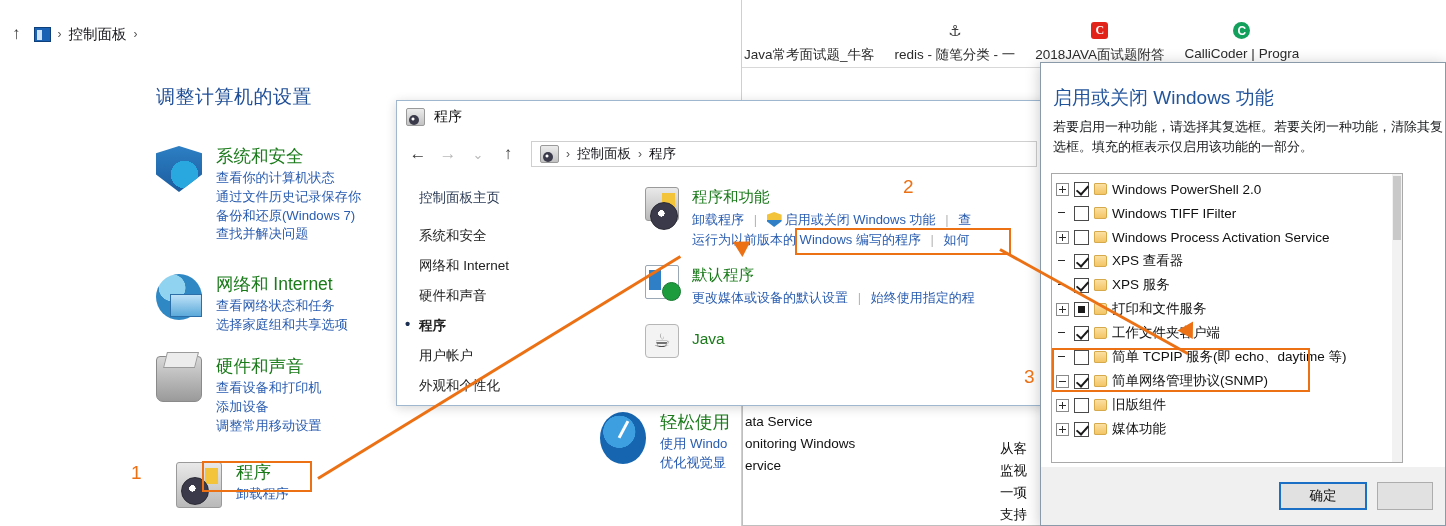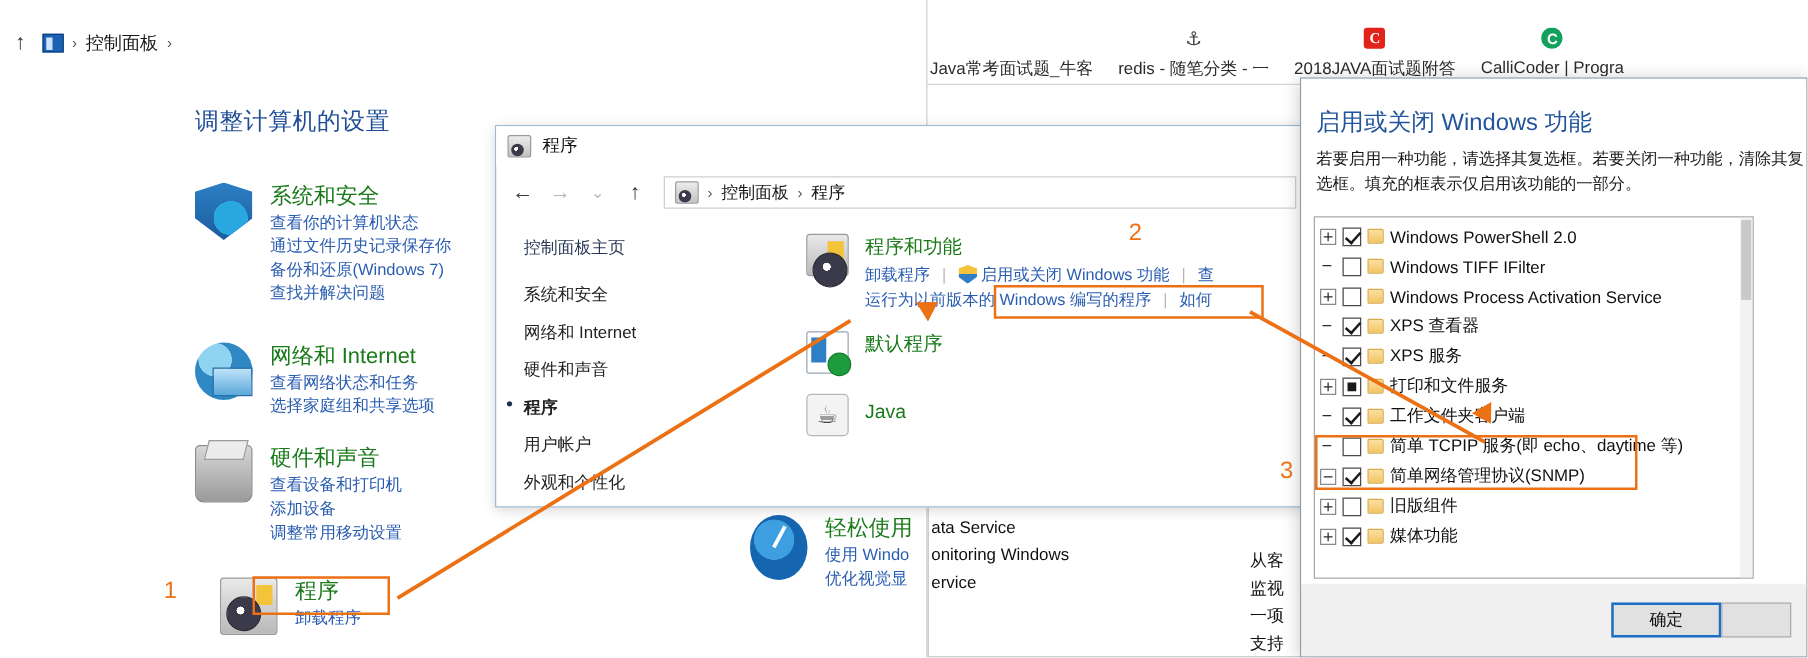--- a/index.html
+++ b/index.html
@@ -175,21 +175,21 @@
   .cbx.chk:after { content:""; position:absolute; left:4px; top:0px;
      width:5px; height:10px; border:solid #1a1a1a; border-width:0 2px 2px 0;
      transform:rotate(42deg); }
   .cbx.part:after { content:""; position:absolute; left:3px; top:3px;
      width:7px; height:7px; background:#1a1a1a; }
   .folder { width:13px; height:12px; flex:0 0 13px;
      background:linear-gradient(#fbe0a2,#f3c464); border:1px solid #d6a94a;
      border-radius:1px 2px 2px 1px; }
   #feat-btns { position:absolute; left:0; bottom:0; width:100%; height:58px;
      background:#f0f0f0; display:flex; align-items:center;
-     justify-content:flex-end; padding-right:12px; }
+     justify-content:flex-end; gap:10px; padding-right:12px; }
   .dbtn { width:88px; height:28px; background:#e1e1e1; border:1px solid #adadad;
      display:flex; align-items:center; justify-content:center;
      font-size:13.5px; color:#111; }
   .dbtn.primary { border:2px solid #1b6fc4; }
   .dbtn.blank { width:56px; }
   .scrollbar { position:absolute; right:0; top:0; width:10px; height:100%;
      background:#f2f2f2; }
   .scrollbar .thumb { position:absolute; left:1px; top:2px; width:8px;
      height:64px; background:#c9c9c9; }
 </style>
@@ -340,20 +340,25 @@
             <span class="sep">|</span>
             <span>如何</span>
           </div>
         </div>
       </div>
 
       <div class="sec">
         <div class="sec-ico ic-defprog"></div>
         <div>
           <div class="sec-head">默认程序</div>
+          <div class="sec-links">
+            <span>更改媒体或设备的默认设置</span>
+            <span class="sep">|</span>
+            <span>始终使用指定的程</span>
+          </div>
         </div>
       </div>
 
       <div class="sec">
         <div class="sec-ico ic-java">☕</div>
         <div>
           <div class="sec-head" style="margin-top:6px;">Java</div>
         </div>
       </div>
     </div>

